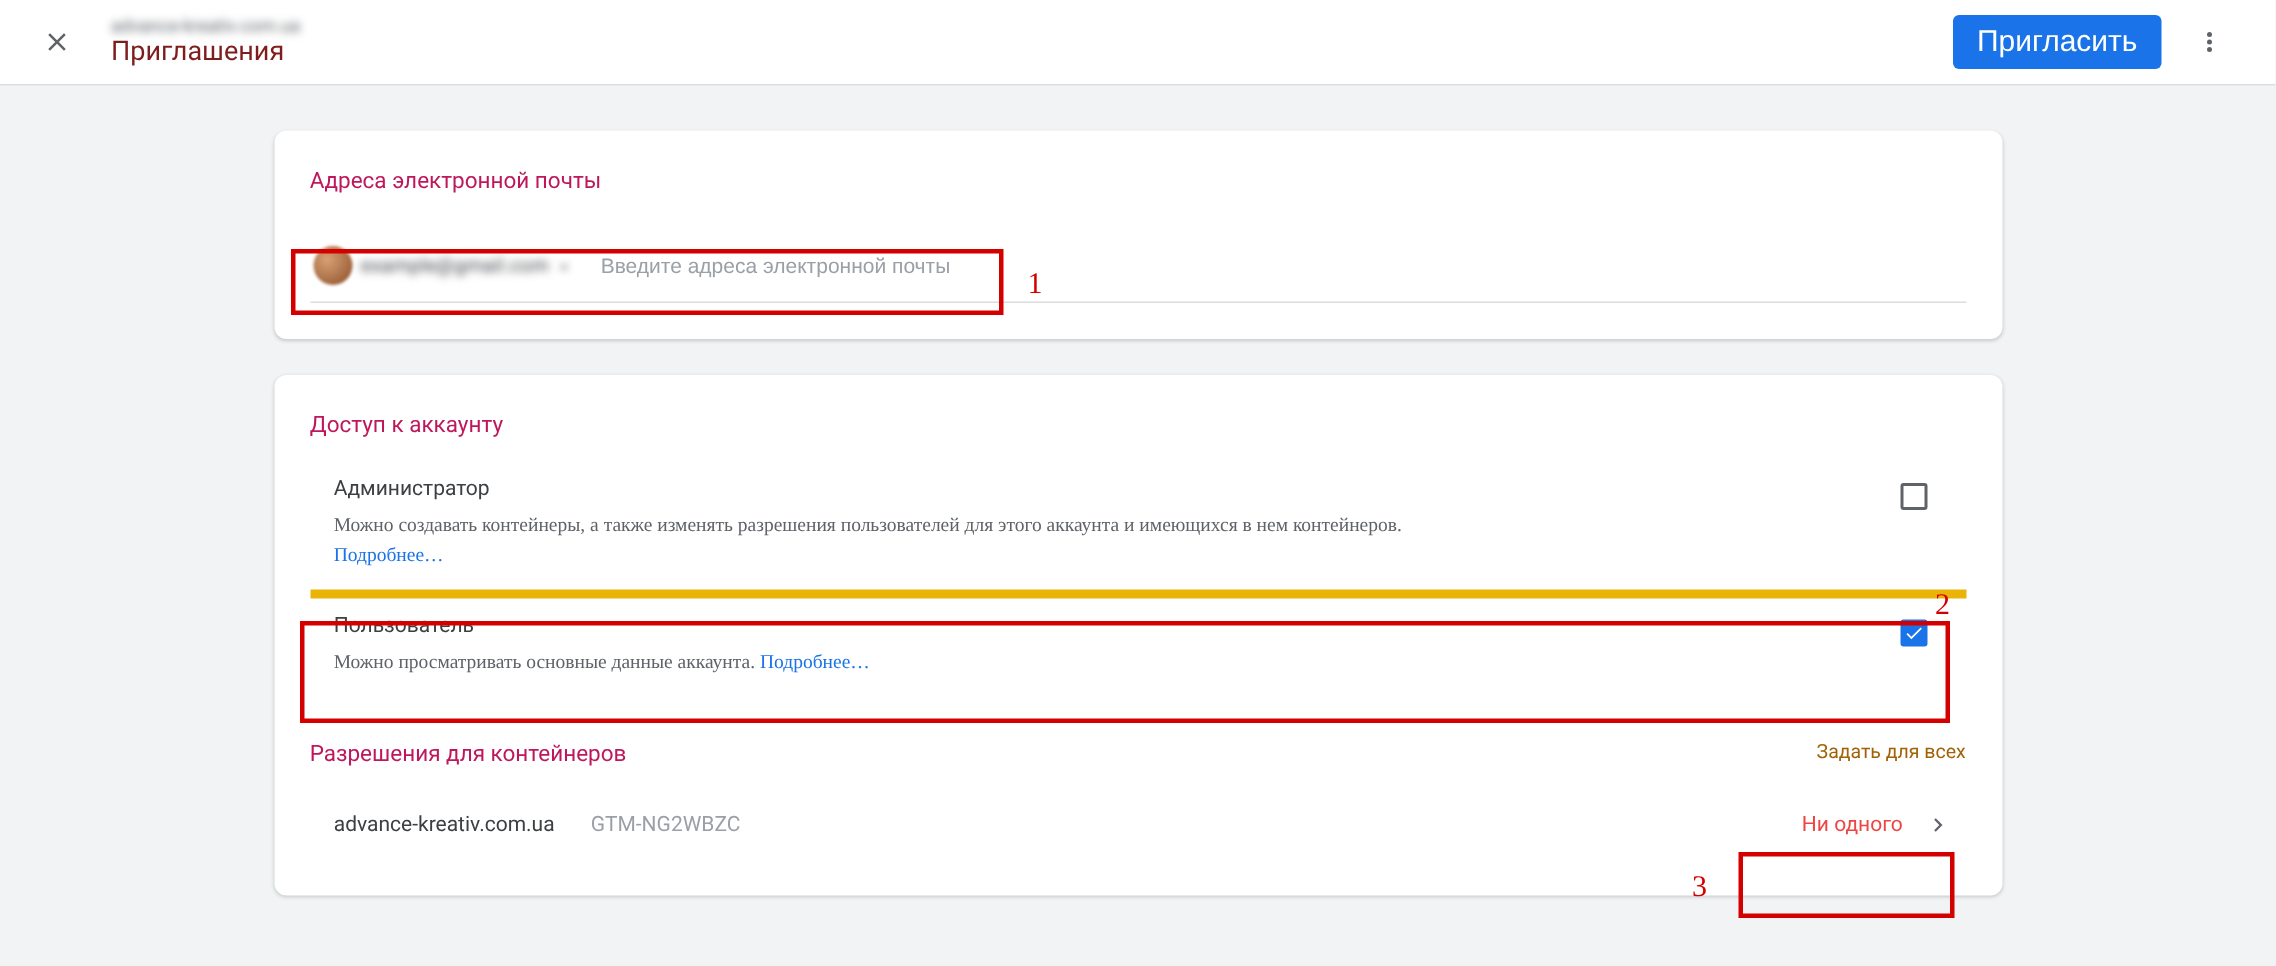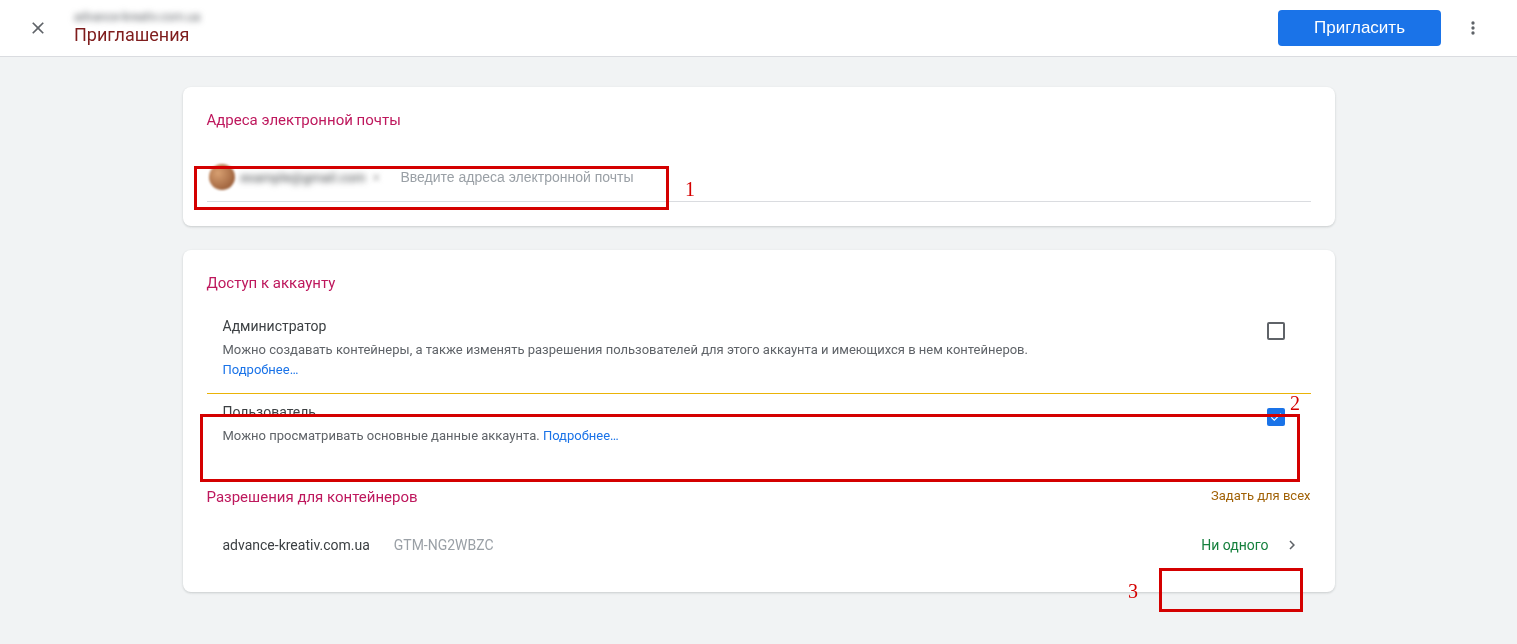--- a/index.html
+++ b/index.html
@@ -36,23 +36,23 @@
     line-height: 1.2;
   }
   .topbar .sub { font-size: 12px; color: #5f6368; filter: blur(3px); }
   .topbar .title { font-size: 18px; color: #7f1d1d; font-weight: 400; }
   .topbar .spacer { flex: 1; }
   .invite-btn {
     background: #1a73e8;
     color: #fff;
     border: none;
     border-radius: 4px;
-    padding: 0 36px;
+    padding: 0 16px;
     height: 36px;
-    font-size: 17px;
+    font-size: 20px;
     font-weight: 500;
     cursor: pointer;
   }
   .more-btn {
     width: 40px; height: 40px;
     border-radius: 50%;
     display: flex; align-items: center; justify-content: center;
     margin-left: 12px;
     cursor: pointer;
   }
@@ -110,23 +110,23 @@
     flex: 1;
     color: #a16207;
   }
   .email-input::placeholder { color: #9aa0a6; }
 
   .access-section .card-title { margin-bottom: 16px; }
   .role-block {
     padding: 10px 0 14px 16px;
     position: relative;
   }
-  .role-block.divider { border-bottom: 1px solid #eab308; }
+  .role-block.divider { border-bottom: 6px solid #eab308; }
   .role-title { font-size: 14px; color: #3c4043; margin-bottom: 6px; }
-  .role-desc { font-size: 13px; color: #5f6368; line-height: 1.5; }
+  .role-desc { font-size: 13px; color: #5f6368; line-height: 1.5; font-family: Liberation Serif, serif; }
   .role-desc a, .link { color: #1a73e8; text-decoration: none; font-size: 13px; cursor: pointer; }
   .role-check {
     position: absolute;
     right: 24px;
     top: 14px;
     width: 20px; height: 20px;
     cursor: pointer;
   }
   .checkbox-box {
     width: 18px; height: 18px;
@@ -139,21 +139,21 @@
     background: #1a73e8;
     border-radius: 2px;
     display: inline-flex;
     align-items: center;
     justify-content: center;
   }
   .checkbox-checked svg { width: 14px; height: 14px; fill: #fff; }
 
   .perm-header {
     display: flex;
-    align-items: flex-start;
+    align-items: center;
     justify-content: space-between;
     margin-top: 28px;
   }
   .perm-header .card-title { margin-bottom: 0; }
   .set-all { color: #a16207; font-size: 13px; cursor: pointer; }
   .container-row {
     display: flex;
     align-items: center;
     padding: 24px 0 8px 16px;
     justify-content: space-between;
@@ -163,21 +163,21 @@
   .container-name { font-size: 14px; color: #3c4043; }
   .container-id { font-size: 14px; color: #9aa0a6; }
   .perm-picker {
     display: flex;
     align-items: center;
     gap: 14px;
     padding: 6px 10px 6px 14px;
     border-radius: 4px;
     cursor: pointer;
   }
-  .perm-picker span { font-size: 14px; color: #15803d; }
+  .perm-picker span { font-size: 14px; color: #ef4444; }
   .perm-picker svg { width: 18px; height: 18px; fill: #5f6368; }
 
   
   .anno {
     position: absolute;
     border: 3px solid #d40000;
     pointer-events: none;
     z-index: 500;
   }
   .anno-label {

